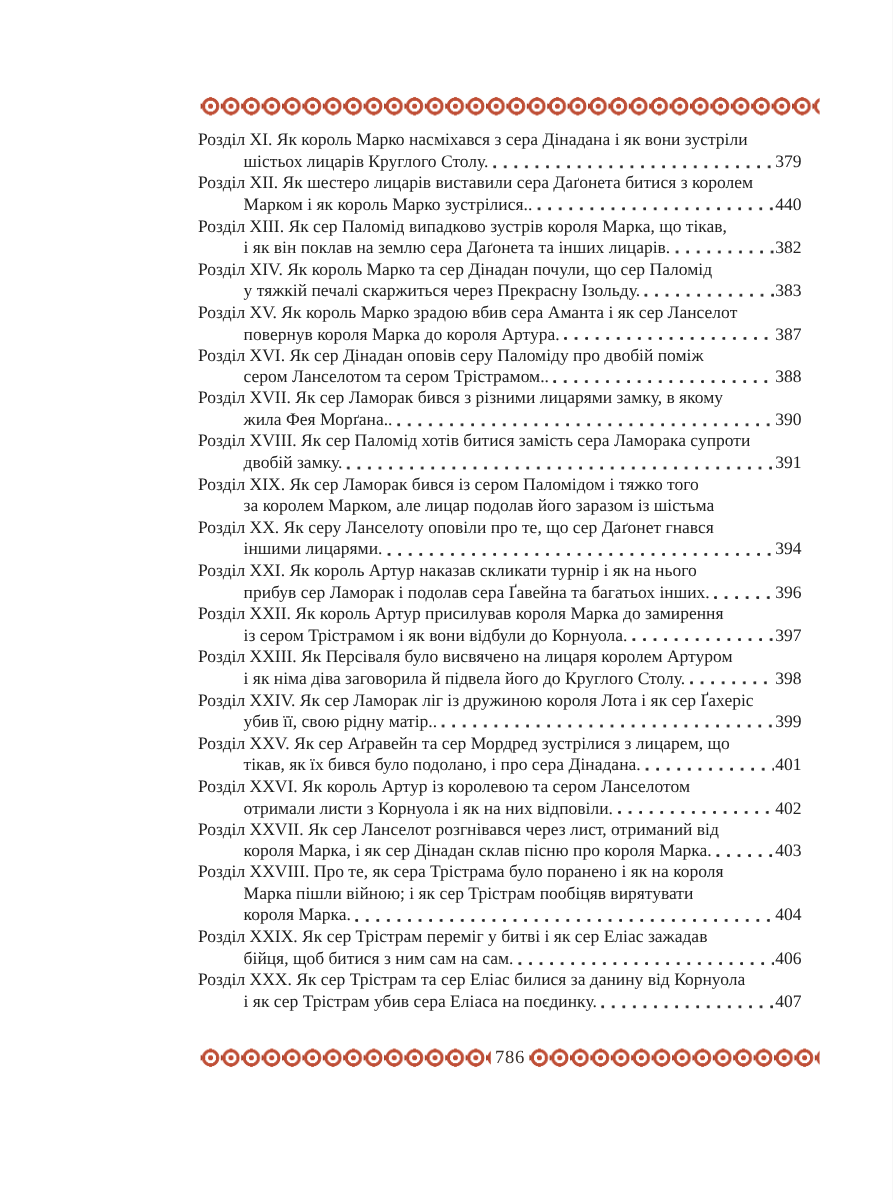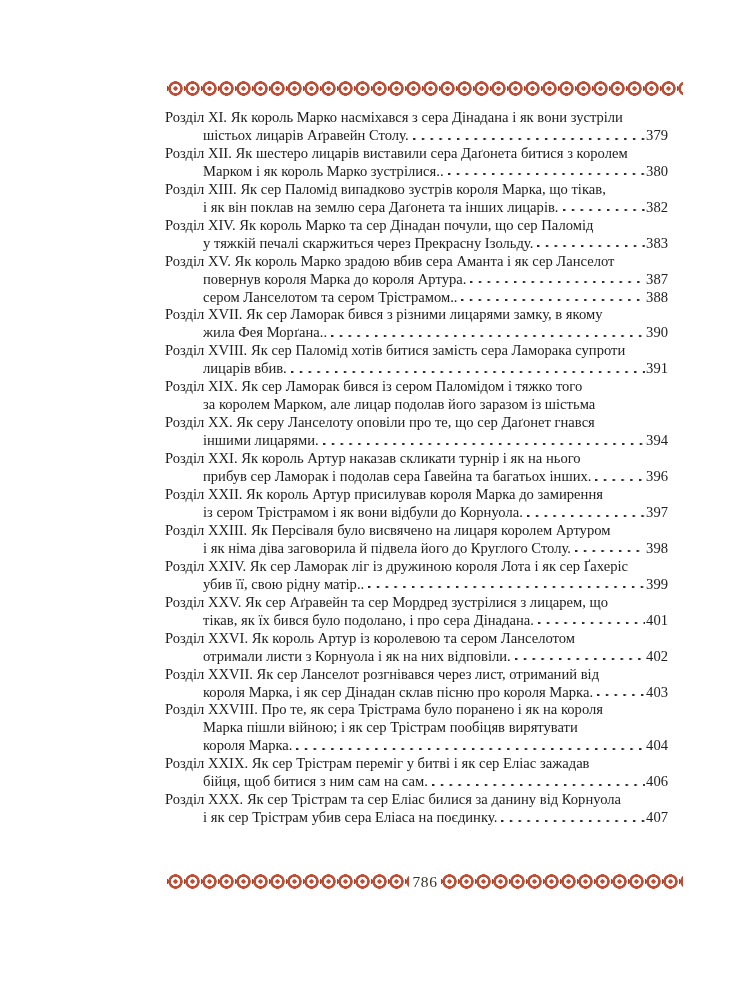--- a/index.html
+++ b/index.html
@@ -52,31 +52,31 @@
 </head>
 <body>
 
 <div class="sheet">
   <div class="band top"></div>
 
   <main class="toc">
       <div class="entry">
         <div class="line"><span class="txt">Розділ XI. Як король Марко насміхався з сера Дінадана і як вони зустріли</span></div>
         <div class="line cont lastline">
-          <span class="txt">шістьох лицарів Аґравейн Столу.</span>
+          <span class="txt">шістьох лицарів Круглого Столу.</span>
           <span class="leader"></span>
           <span class="pg">379</span>
         </div>
       </div>
       <div class="entry">
         <div class="line"><span class="txt">Розділ XII. Як шестеро лицарів виставили сера Даґонета битися з королем</span></div>
         <div class="line cont lastline">
           <span class="txt">Марком і як король Марко зустрілися..</span>
           <span class="leader"></span>
-          <span class="pg">380</span>
+          <span class="pg">440</span>
         </div>
       </div>
       <div class="entry">
         <div class="line"><span class="txt">Розділ XIII. Як сер Паломід випадково зустрів короля Марка, що тікав,</span></div>
         <div class="line cont lastline">
           <span class="txt">і як він поклав на землю сера Даґонета та інших лицарів.</span>
           <span class="leader"></span>
           <span class="pg">382</span>
         </div>
       </div>
@@ -90,38 +90,39 @@
       </div>
       <div class="entry">
         <div class="line"><span class="txt">Розділ XV. Як король Марко зрадою вбив сера Аманта і як сер Ланселот</span></div>
         <div class="line cont lastline">
           <span class="txt">повернув короля Марка до короля Артура.</span>
           <span class="leader"></span>
           <span class="pg">387</span>
         </div>
       </div>
       <div class="entry">
+        <div class="line"><span class="txt">Розділ XVI. Як сер Дінадан оповів серу Паломіду про двобій поміж</span></div>
         <div class="line cont lastline">
           <span class="txt">сером Ланселотом та сером Трістрамом..</span>
           <span class="leader"></span>
           <span class="pg">388</span>
         </div>
       </div>
       <div class="entry">
         <div class="line"><span class="txt">Розділ XVII. Як сер Ламорак бився з різними лицарями замку, в якому</span></div>
         <div class="line cont lastline">
           <span class="txt">жила Фея Морґана..</span>
           <span class="leader"></span>
           <span class="pg">390</span>
         </div>
       </div>
       <div class="entry">
         <div class="line"><span class="txt">Розділ XVIII. Як сер Паломід хотів битися замість сера Ламорака супроти</span></div>
         <div class="line cont lastline">
-          <span class="txt">лицарів вбив.</span>
+          <span class="txt">двобій замку.</span>
           <span class="leader"></span>
           <span class="pg">391</span>
         </div>
       </div>
       <div class="entry">
         <div class="line"><span class="txt">Розділ XIX. Як сер Ламорак бився із сером Паломідом і тяжко того</span></div>
       </div>
       <div class="entry">
         <div class="line cont"><span class="txt">за королем Марком, але лицар подолав його заразом із шістьма</span></div>
         <div class="line"><span class="txt">Розділ XX. Як серу Ланселоту оповіли про те, що сер Даґонет гнався</span></div>

